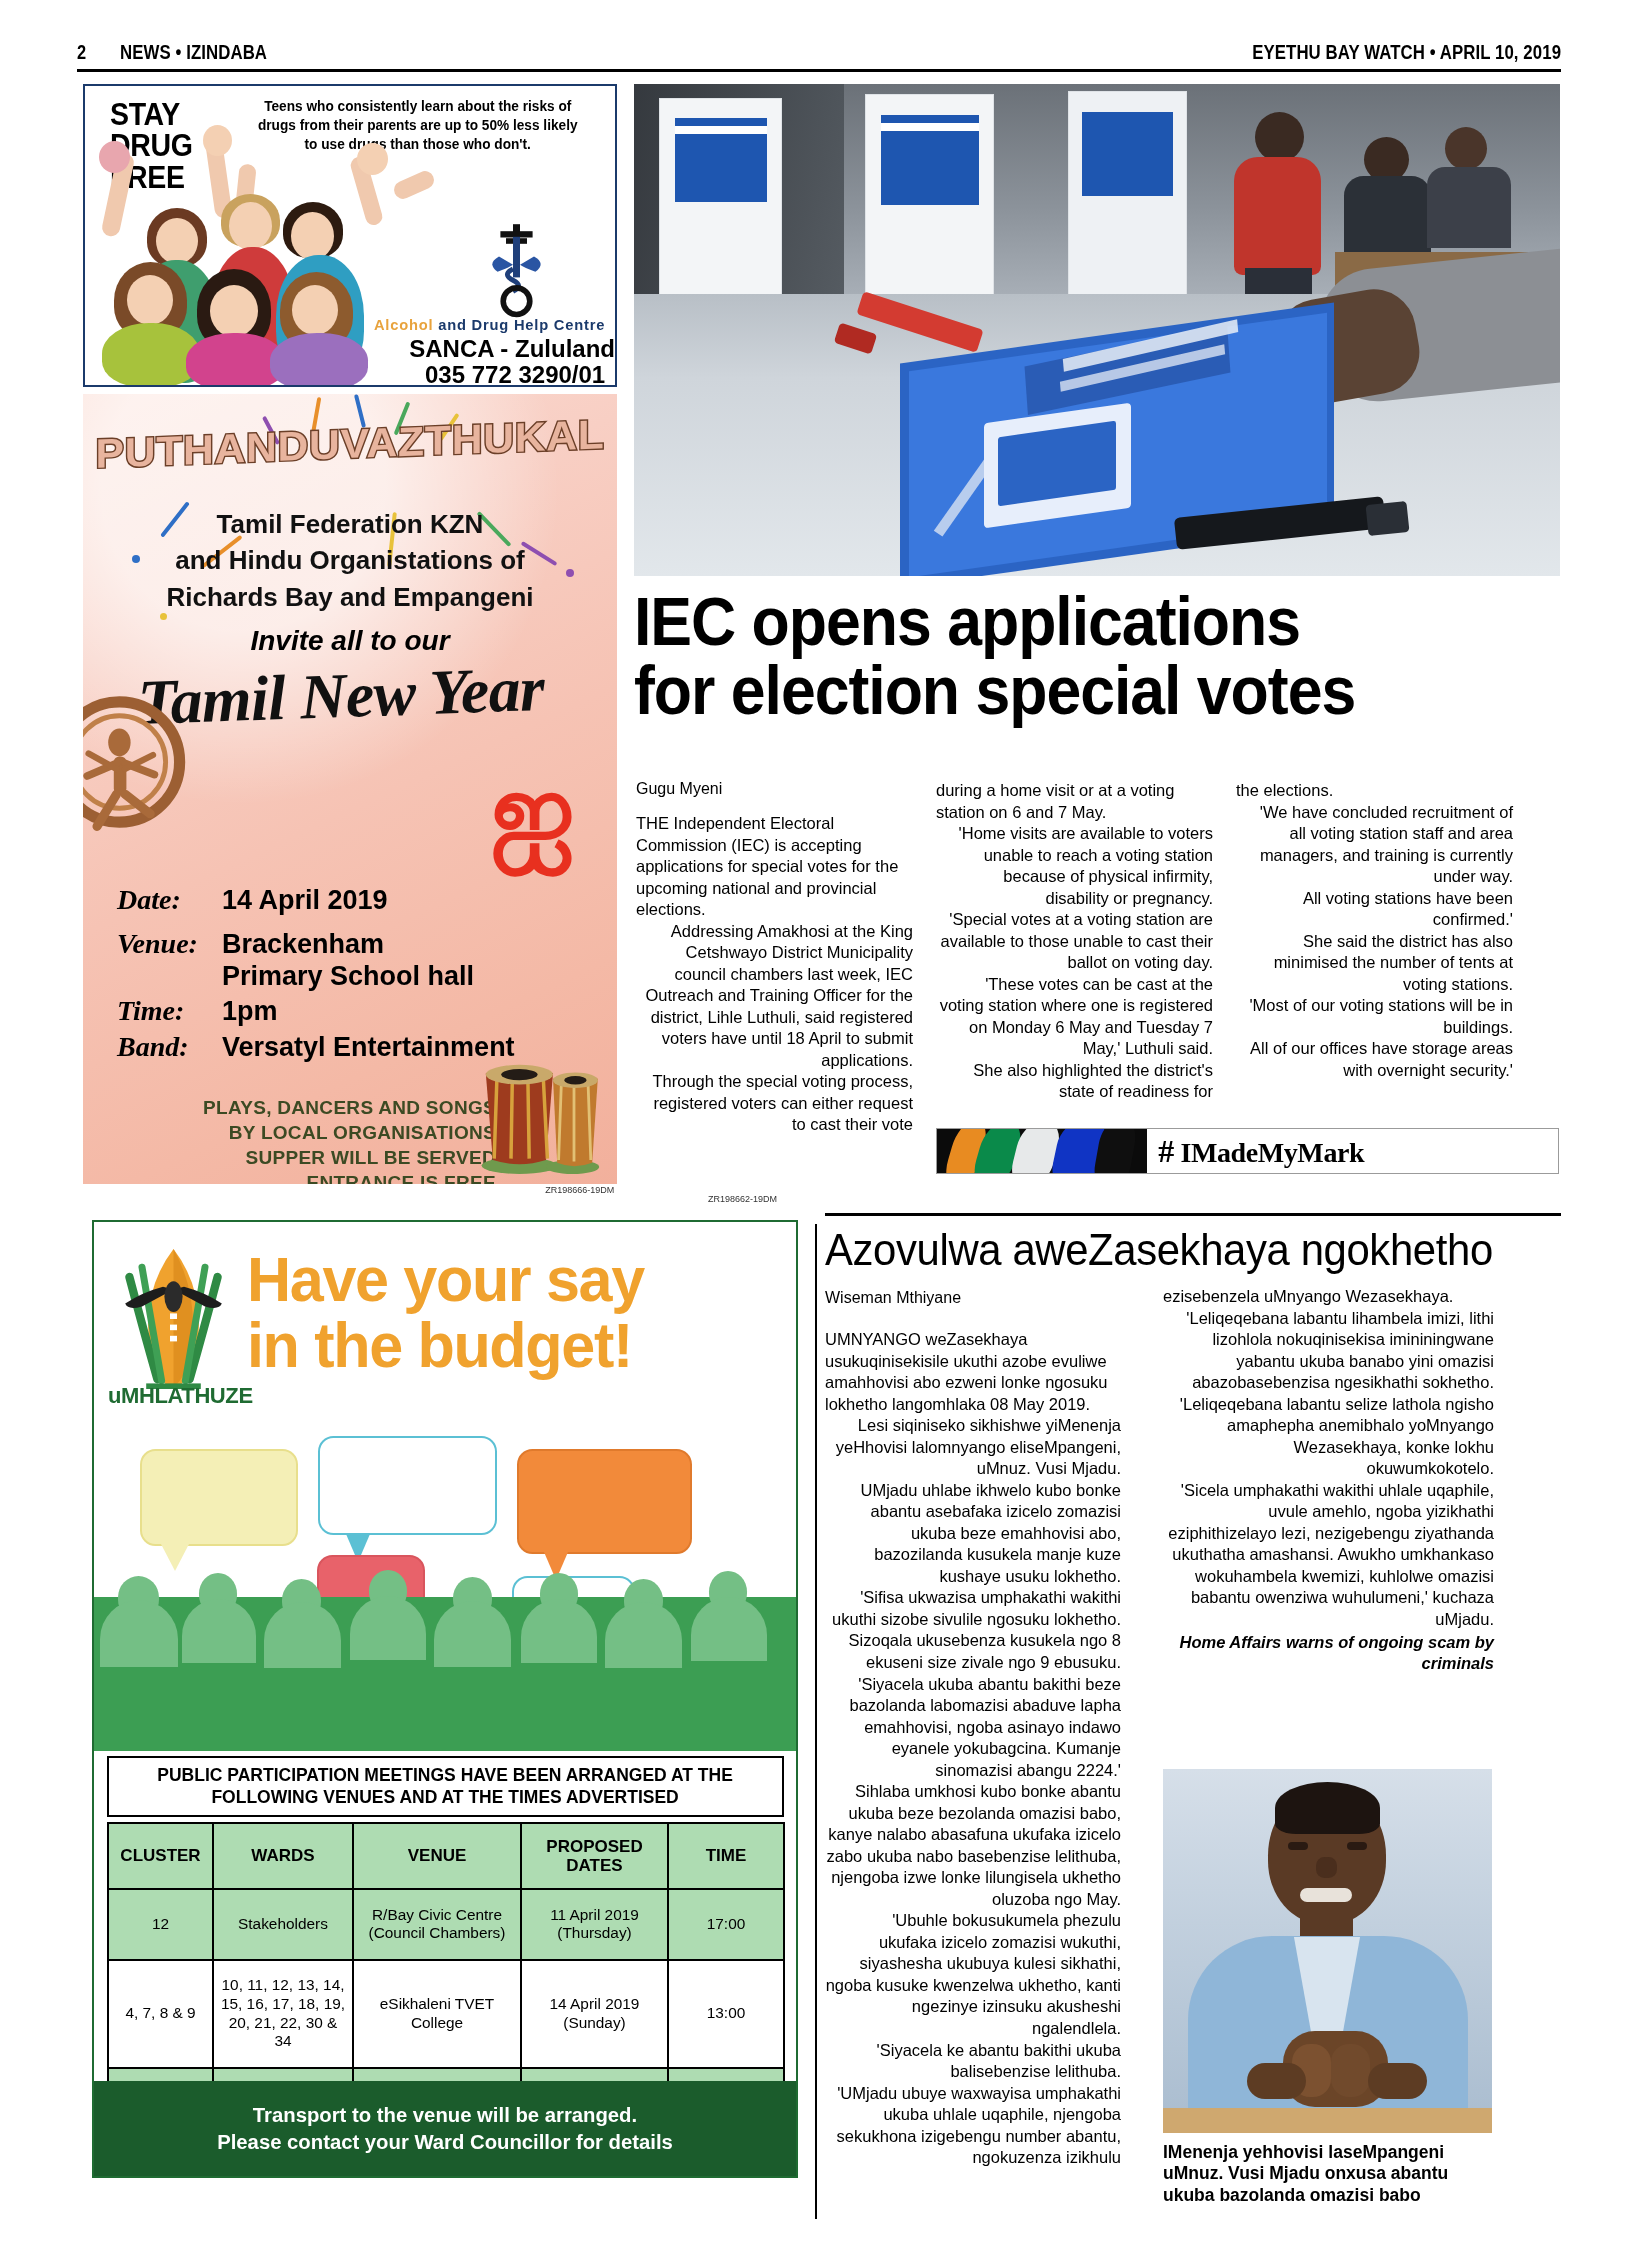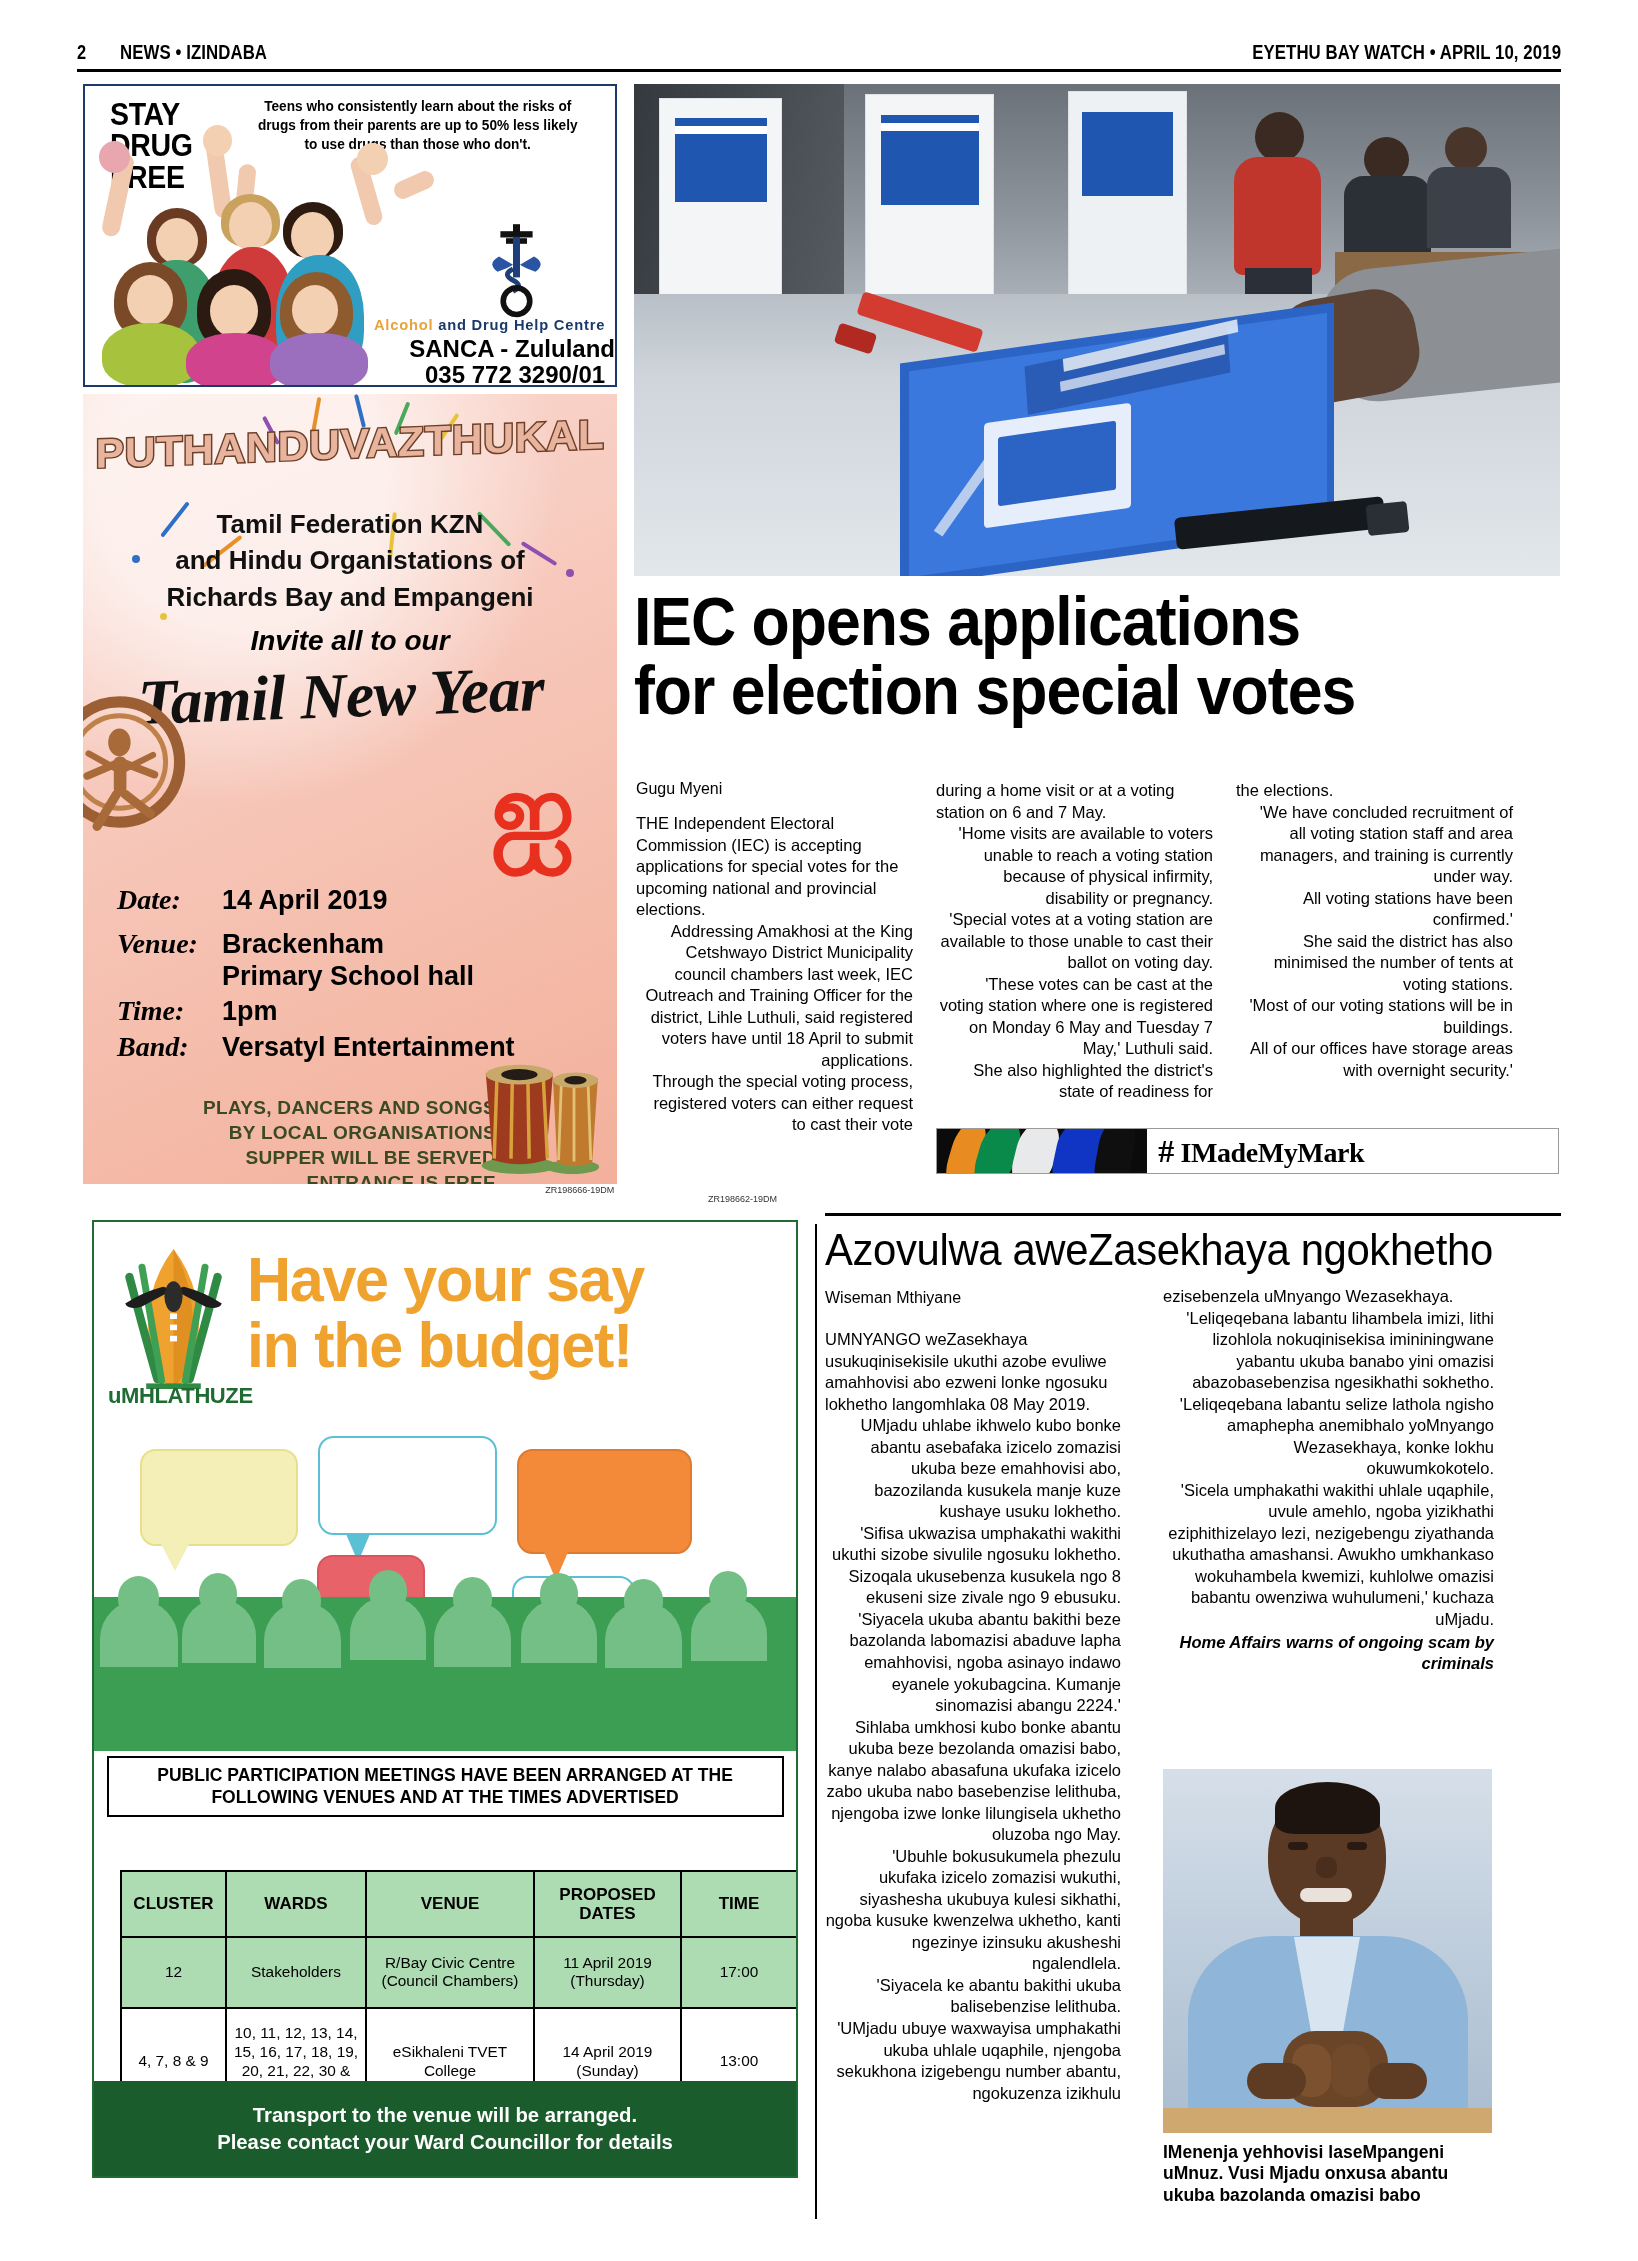--- a/index.html
+++ b/index.html
@@ -272,22 +272,22 @@
   .sil-head { position: absolute; border-radius: 50% 50% 45% 45%; background: #74bf85; }
   .sil-body { position: absolute; border-radius: 42px 42px 0 0; background: #74bf85; }
 
   #budget-table-head {
     position: absolute; left: 12.6px; top: 534px; width: 677px;
     background: #fff; border: 2.1px solid #000; padding: 7px 9.8px;
     text-align: center; font-size: 17.5px; font-weight: 800; line-height: 1.24;
     font-family: "Liberation Sans Narrow", "Liberation Sans", sans-serif;
   }
   #budget-table {
-    position: absolute; left: 26px; top: 600px; width: 677px;
-    border-collapse: collapse; table-layout: fixed; margin-top: 48px;
+    position: absolute; left: 13px; top: 600px; width: 677px;
+    border-collapse: collapse; table-layout: fixed;
   }
   #budget-table th, #budget-table td {
     border: 2.1px solid #000;
     text-align: center; vertical-align: middle;
     font-family: "Liberation Sans Narrow", "Liberation Sans", sans-serif;
   }
   #budget-table th {
     background: #aedcb2; font-size: 17px; font-weight: 800; padding: 12.6px 2.8px;
     line-height: 1.15;
   }
@@ -560,20 +560,21 @@
   </div>
 </div>
 
 <div id="zulu-divider"></div>
 <div id="zulu-rule"></div>
 <h2 id="zulu-headline">Azovulwa aweZasekhaya ngokhetho</h2>
 <div id="zulu-byline">Wiseman Mthiyane</div>
 
 <div class="body-col" id="zulu-c1">
   <p>UMNYANGO weZasekhaya usukuqinisekisile ukuthi azobe evuliwe amahhovisi abo ezweni lonke ngosuku lokhetho langomhlaka 08 May 2019.</p>
+  <p>Lesi siqiniseko sikhishwe yiMenenja yeHhovisi lalomnyango eliseMpangeni, uMnuz. Vusi Mjadu.</p>
   <p>UMjadu uhlabe ikhwelo kubo bonke abantu asebafaka izicelo zomazisi ukuba beze emahhovisi abo, bazozilanda kusukela manje kuze kushaye usuku lokhetho.</p>
   <p>'Sifisa ukwazisa umphakathi wakithi ukuthi sizobe sivulile ngosuku lokhetho. Sizoqala ukusebenza kusukela ngo 8 ekuseni size zivale ngo 9 ebusuku.</p>
   <p>'Siyacela ukuba abantu bakithi beze bazolanda labomazisi abaduve lapha emahhovisi, ngoba asinayo indawo eyanele yokubagcina. Kumanje sinomazisi abangu 2224.'</p>
   <p>Sihlaba umkhosi kubo bonke abantu ukuba beze bezolanda omazisi babo, kanye nalabo abasafuna ukufaka izicelo zabo ukuba nabo basebenzise lelithuba, njengoba izwe lonke lilungisela ukhetho oluzoba ngo May.</p>
   <p>'Ubuhle bokusukumela phezulu ukufaka izicelo zomazisi wukuthi, siyashesha ukubuya kulesi sikhathi, ngoba kusuke kwenzelwa ukhetho, kanti ngezinye izinsuku akusheshi ngalendlela.</p>
   <p>'Siyacela ke abantu bakithi ukuba balisebenzise lelithuba.</p>
   <p>'UMjadu ubuye waxwayisa umphakathi ukuba uhlale uqaphile, njengoba sekukhona izigebengu number abantu, ngokuzenza izikhulu</p>
 </div>
 
 <div class="body-col" id="zulu-c2">

